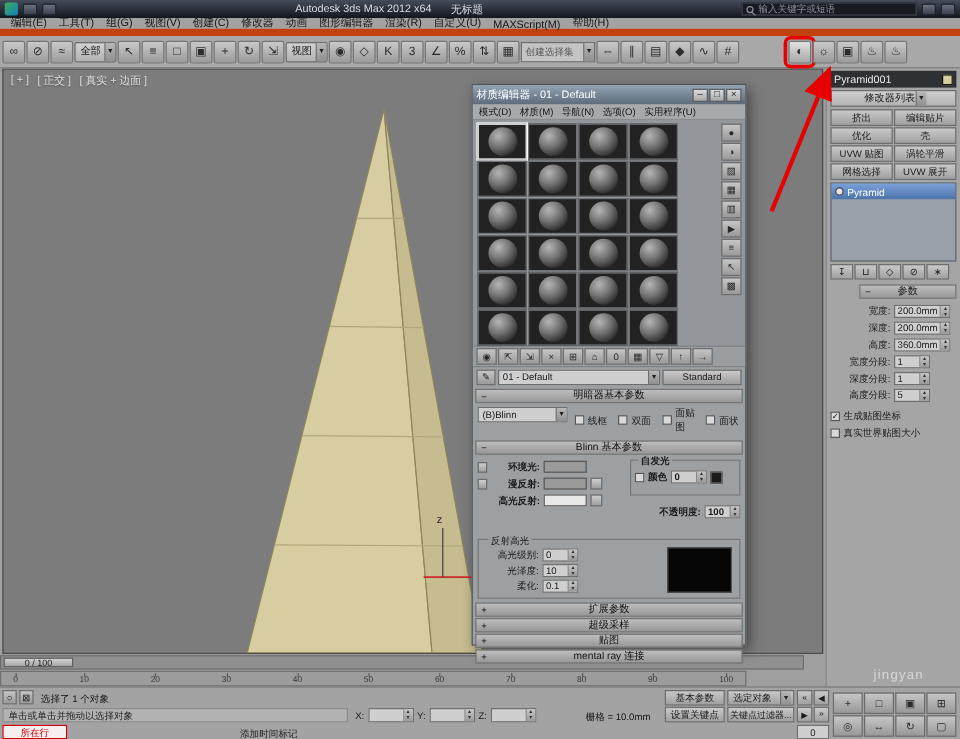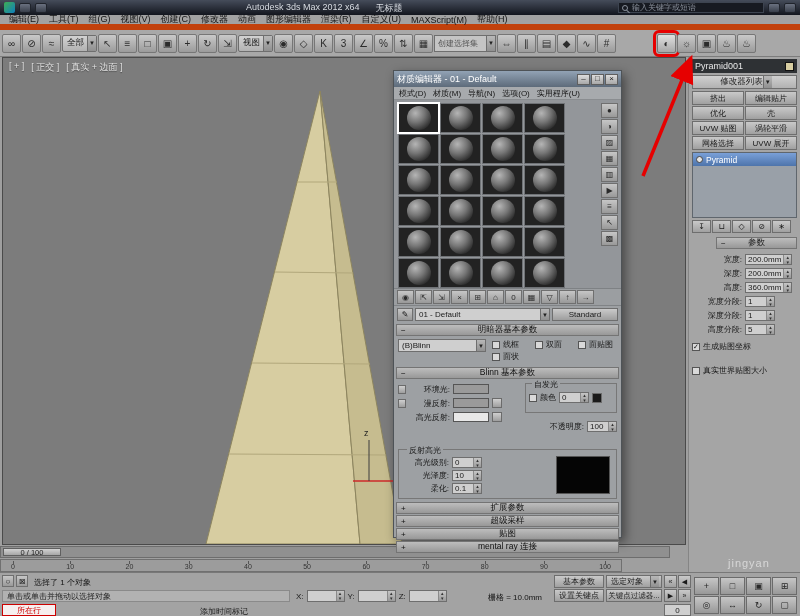--- a/index.html
+++ b/index.html
@@ -56,25 +56,25 @@
 .me-tool{width:17px;height:14px;background:linear-gradient(#c6c6c6,#999);border:1px solid #6f6f6f;display:flex;align-items:center;justify-content:center;font-size:8px;color:#2a2a2a;flex:0 0 auto;}
 .me-namerow{height:17px;display:flex;align-items:center;gap:2px;padding:0 3px;}
 .me-pick{width:16px;height:13px;background:linear-gradient(#c6c6c6,#999);border:1px solid #6f6f6f;font-size:8px;display:flex;align-items:center;justify-content:center;}
 .me-namedrop{flex:1;height:13px;background:#cfcfcf;border:1px solid #6e6e6e;display:flex;align-items:center;font-size:8px;padding-left:3px;justify-content:space-between;}
 .me-typebtn{width:66px;height:13px;background:linear-gradient(#cacaca,#9e9e9e);border:1px solid #6e6e6e;font-size:8px;display:flex;align-items:center;justify-content:center;}
 .rollhdr{height:12px;background:linear-gradient(#bdbdbd,#989898);border:1px solid #747474;display:flex;align-items:center;justify-content:center;font-size:8.5px;color:#101010;position:relative;margin:1px 2px 0 2px;}
 .rollhdr::before{content:"−";position:absolute;left:4px;font-size:8px;}
 .rollhdr.collapsed::before{content:"+";}
 .me-body1{height:30px;padding:3px 4px;display:flex;gap:6px;}
 .shaderdrop{width:88px;height:13px;background:#cfcfcf;border:1px solid #6e6e6e;display:flex;align-items:center;font-size:8px;padding-left:3px;justify-content:space-between;}
-.flaggrid{display:grid;grid-template-columns:1fr 1fr 1fr;gap:1px 8px;align-content:start;}
+.flaggrid{display:grid;grid-template-columns:1fr 1fr 1fr 1fr;gap:1px 8px;align-content:start;}
 .flag{display:flex;align-items:center;gap:3px;font-size:8px;}
 .cb{width:8px;height:8px;border:1px solid #555;background:#d9d9d9;display:inline-flex;align-items:center;justify-content:center;font-size:7px;flex:0 0 auto;color:#111;}
 .cb.checked::after{content:"✓";}
-.me-body2{position:relative;height:66px;padding:3px 4px;}
+.me-body2{position:relative;height:66px;padding:3px 4px;font-weight:bold;}
 .crow{display:flex;align-items:center;gap:3px;height:14px;font-size:8px;}
 .lock{width:8px;height:9px;background:linear-gradient(#cfcfcf,#9e9e9e);border:1px solid #6b6b6b;flex:0 0 auto;}
 .clabel{width:41px;text-align:right;}
 .swatch{width:36px;height:10px;border:1px solid #555;}
 .minib{width:10px;height:10px;background:linear-gradient(#cfcfcf,#9e9e9e);border:1px solid #6b6b6b;}
 .sigroup{position:absolute;right:4px;top:4px;width:92px;height:30px;border:1px solid #777;padding:8px 3px 2px 3px;}
 .sigroup .legend{position:absolute;left:6px;top:-5px;background:#9da0a3;padding:0 2px;font-size:8px;}
 .sirow{display:flex;align-items:center;gap:3px;font-size:8px;}
 .oprow{position:absolute;right:4px;top:42px;display:flex;align-items:center;gap:3px;font-size:8px;}
 .spinbox{height:11px;background:#cfcfcf;border:1px solid #6e6e6e;display:flex;align-items:stretch;font-size:8px;}
@@ -98,21 +98,21 @@
 .stack{margin-top:2px;height:66px;background:#99a0a8;border:1px solid #5f666d;}
 .stackitem{height:13px;background:linear-gradient(#7aa0d8,#4d74ab);color:#fff;display:flex;align-items:center;gap:3px;padding:0 3px;font-size:8.5px;}
 .bulb{width:7px;height:7px;border-radius:50%;background:#e6e6e6;border:1px solid #444;flex:0 0 auto;}
 .stacktools{margin-top:2px;display:flex;gap:1px;}
 .stbtn{width:19px;height:13px;background:linear-gradient(#c9c9c9,#a0a0a0);border:1px solid #6e6e6e;display:flex;align-items:center;justify-content:center;font-size:8px;}
 .cp-rollhdr{margin-top:4px;height:12px;background:linear-gradient(#bdbdbd,#989898);border:1px solid #747474;display:flex;align-items:center;justify-content:center;font-size:8.5px;position:relative;margin-left:24px;}
 .cp-rollhdr::before{content:"−";position:absolute;left:4px;font-size:8px;}
 .params{margin-top:4px;display:flex;flex-direction:column;gap:2px;}
 .sprow{display:flex;align-items:center;gap:3px;height:12px;font-size:8px;}
 .splabel{width:50px;text-align:right;white-space:nowrap;}
-.cbcol{margin-top:6px;display:flex;flex-direction:column;gap:13px;}
+.cbcol{margin-top:6px;display:flex;flex-direction:column;gap:3px;}
 .cbrow{display:flex;align-items:center;gap:3px;font-size:8px;white-space:nowrap;}
 
 
 .timeline{position:absolute;left:0;top:546px;width:670px;height:12px;background:#909090;border:1px solid #6d6d6d;}
 .tslider{position:absolute;left:2px;top:1px;width:58px;height:8px;background:linear-gradient(#d2d2d2,#a6a6a6);border:1px solid #606060;display:flex;align-items:center;justify-content:center;font-size:7.5px;color:#222;}
 .trackbar{position:absolute;left:0;top:559px;width:622px;height:13px;background:#9c9c9c;border:1px solid #707070;display:flex;justify-content:space-between;align-items:flex-end;padding:0 10px 1px 10px;font-size:7px;color:#333;}
 .trackbar .seg{display:contents;}
 .tick{position:relative;padding-top:2px;}
 .tick::before{content:"";position:absolute;left:50%;top:0;width:1px;height:3px;background:#555;}
 

